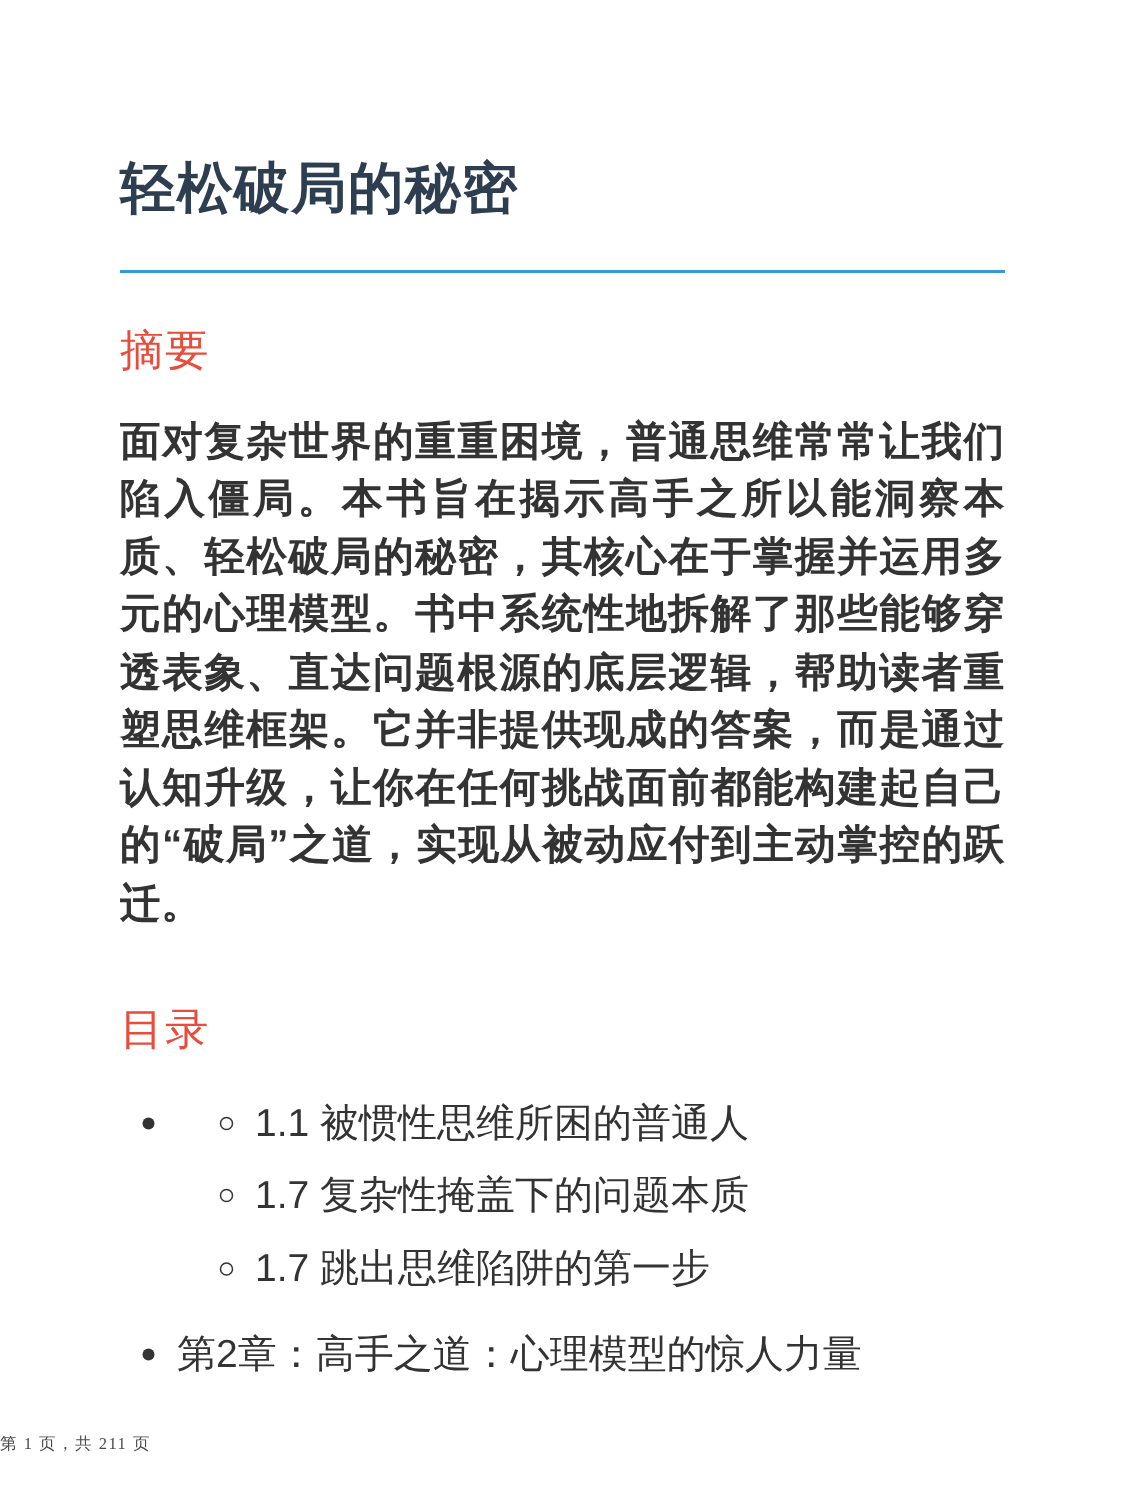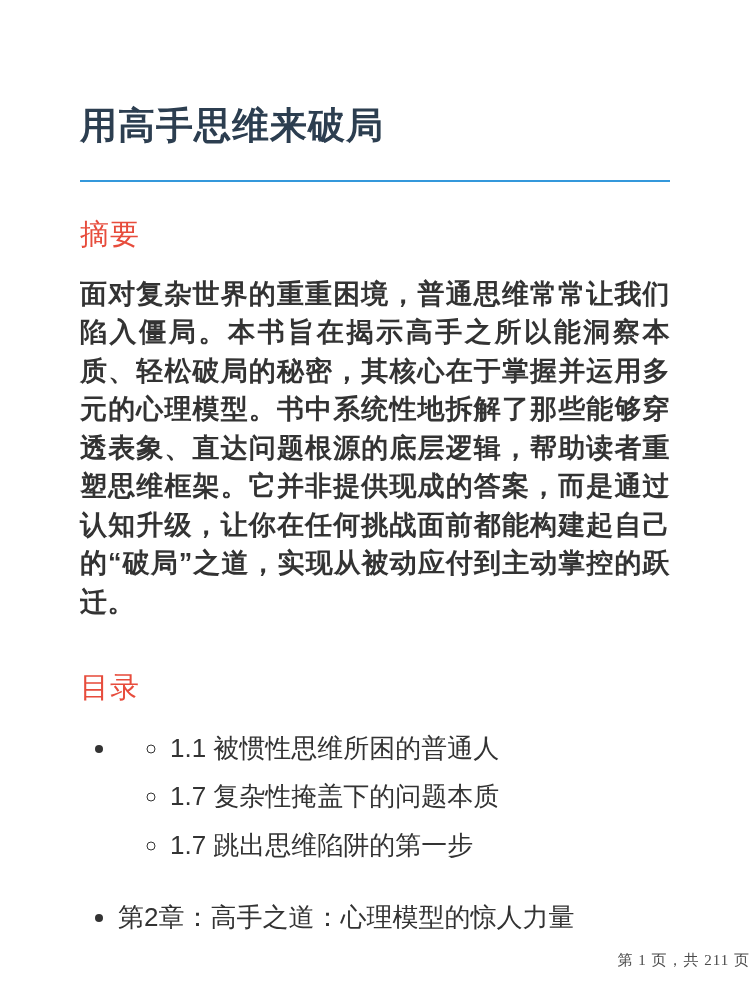--- a/index.html
+++ b/index.html
@@ -50,44 +50,44 @@
     margin-top: 24px;
     padding-left: 38px;
     list-style: disc outside;
     font-size: 26px;
     color: #333333;
   }
   ul.toc > li { line-height: 1.35; }
   ul.toc > li + li { margin-top: 18px; }
   ul.toc ul {
     margin-top: 22px;
-    margin-bottom: 39px;
+    margin-bottom: 24px;
     padding-left: 52px;
     list-style: circle outside;
   }
   ul.toc ul > li { line-height: 1.25; }
   ul.toc ul > li + li { margin-top: 16px; }
   .page-footer {
     position: absolute;
     left: 0;
     bottom: 30px;
     width: 100%;
-    text-align: right;
+    text-align: left;
     font-family: "Liberation Serif", "DejaVu Serif", serif;
-    font-size: 15px;
+    font-size: 11px;
     color: #4a4a4a;
     letter-spacing: 1px;
   }
 </style>
 </head>
 <body>
 
 <div class="page">
 
-  <h1 class="doc-title">用高手思维来破局</h1>
+  <h1 class="doc-title">轻松破局的秘密</h1>
 
   <hr class="title-divider">
 
   <h2 class="section-heading">摘要</h2>
 
   <p class="abstract-text">面对复杂世界的重重困境，普通思维常常让我们陷入僵局。本书旨在揭示高手之所以能洞察本质、轻松破局的秘密，其核心在于掌握并运用多元的心理模型。书中系统性地拆解了那些能够穿透表象、直达问题根源的底层逻辑，帮助读者重塑思维框架。它并非提供现成的答案，而是通过认知升级，让你在任何挑战面前都能构建起自己的“破局”之道，实现从被动应付到主动掌控的跃迁。</p>
 
   <h2 class="section-heading toc-heading">目录</h2>
 
   <ul class="toc">

